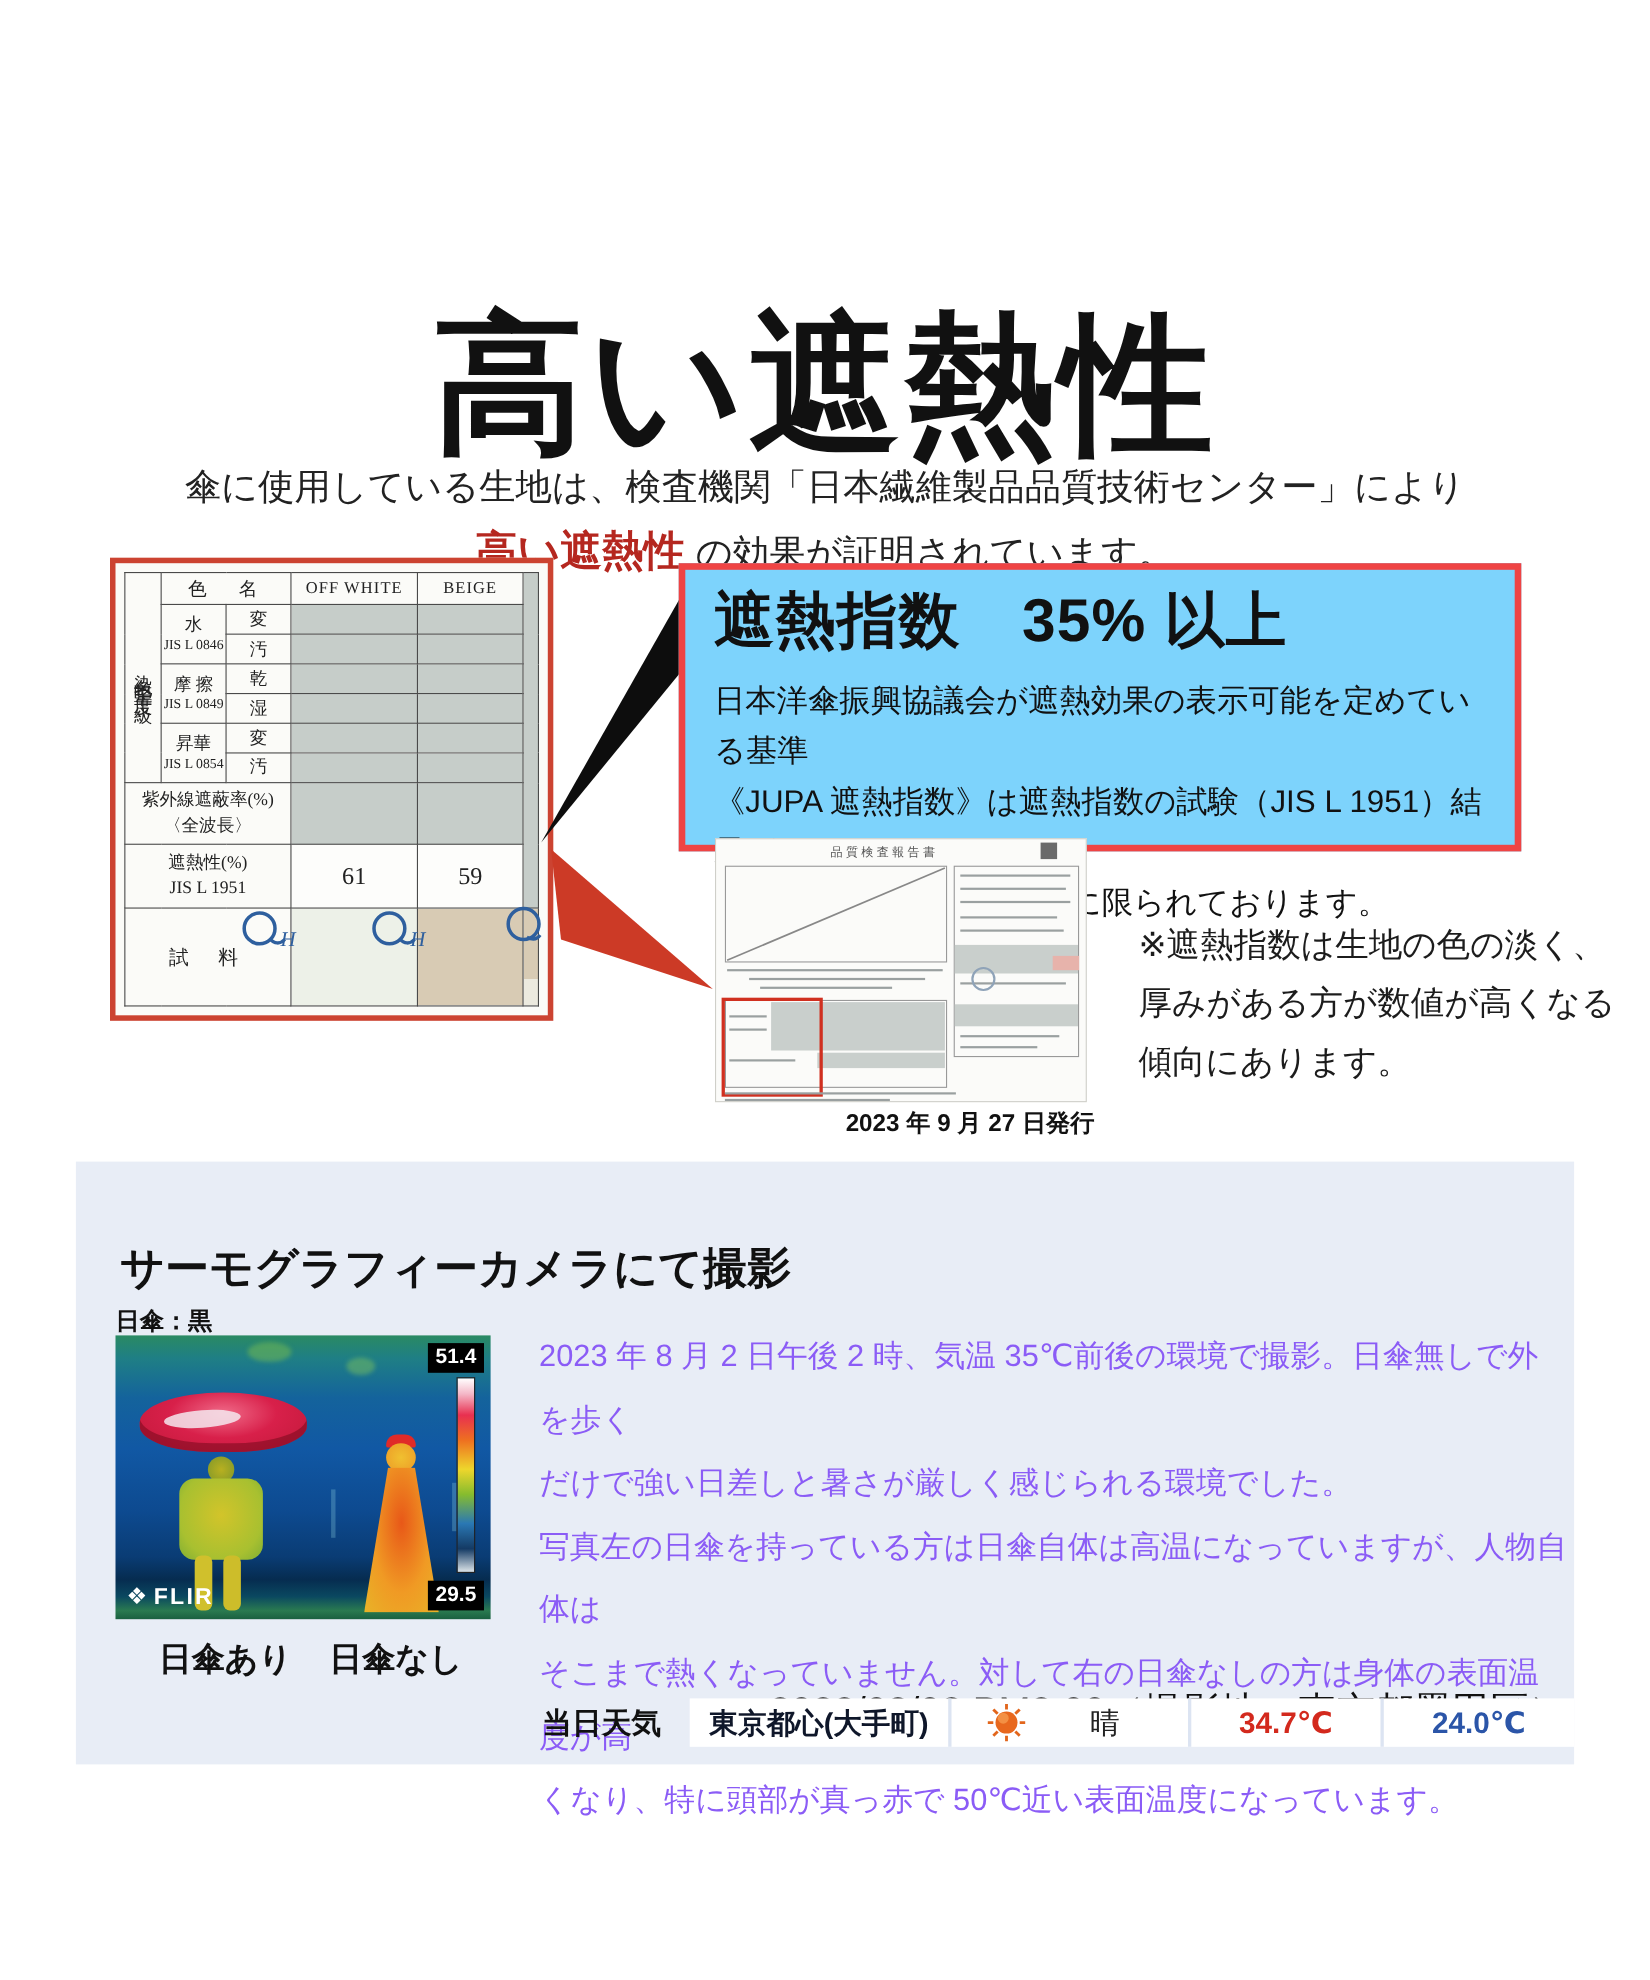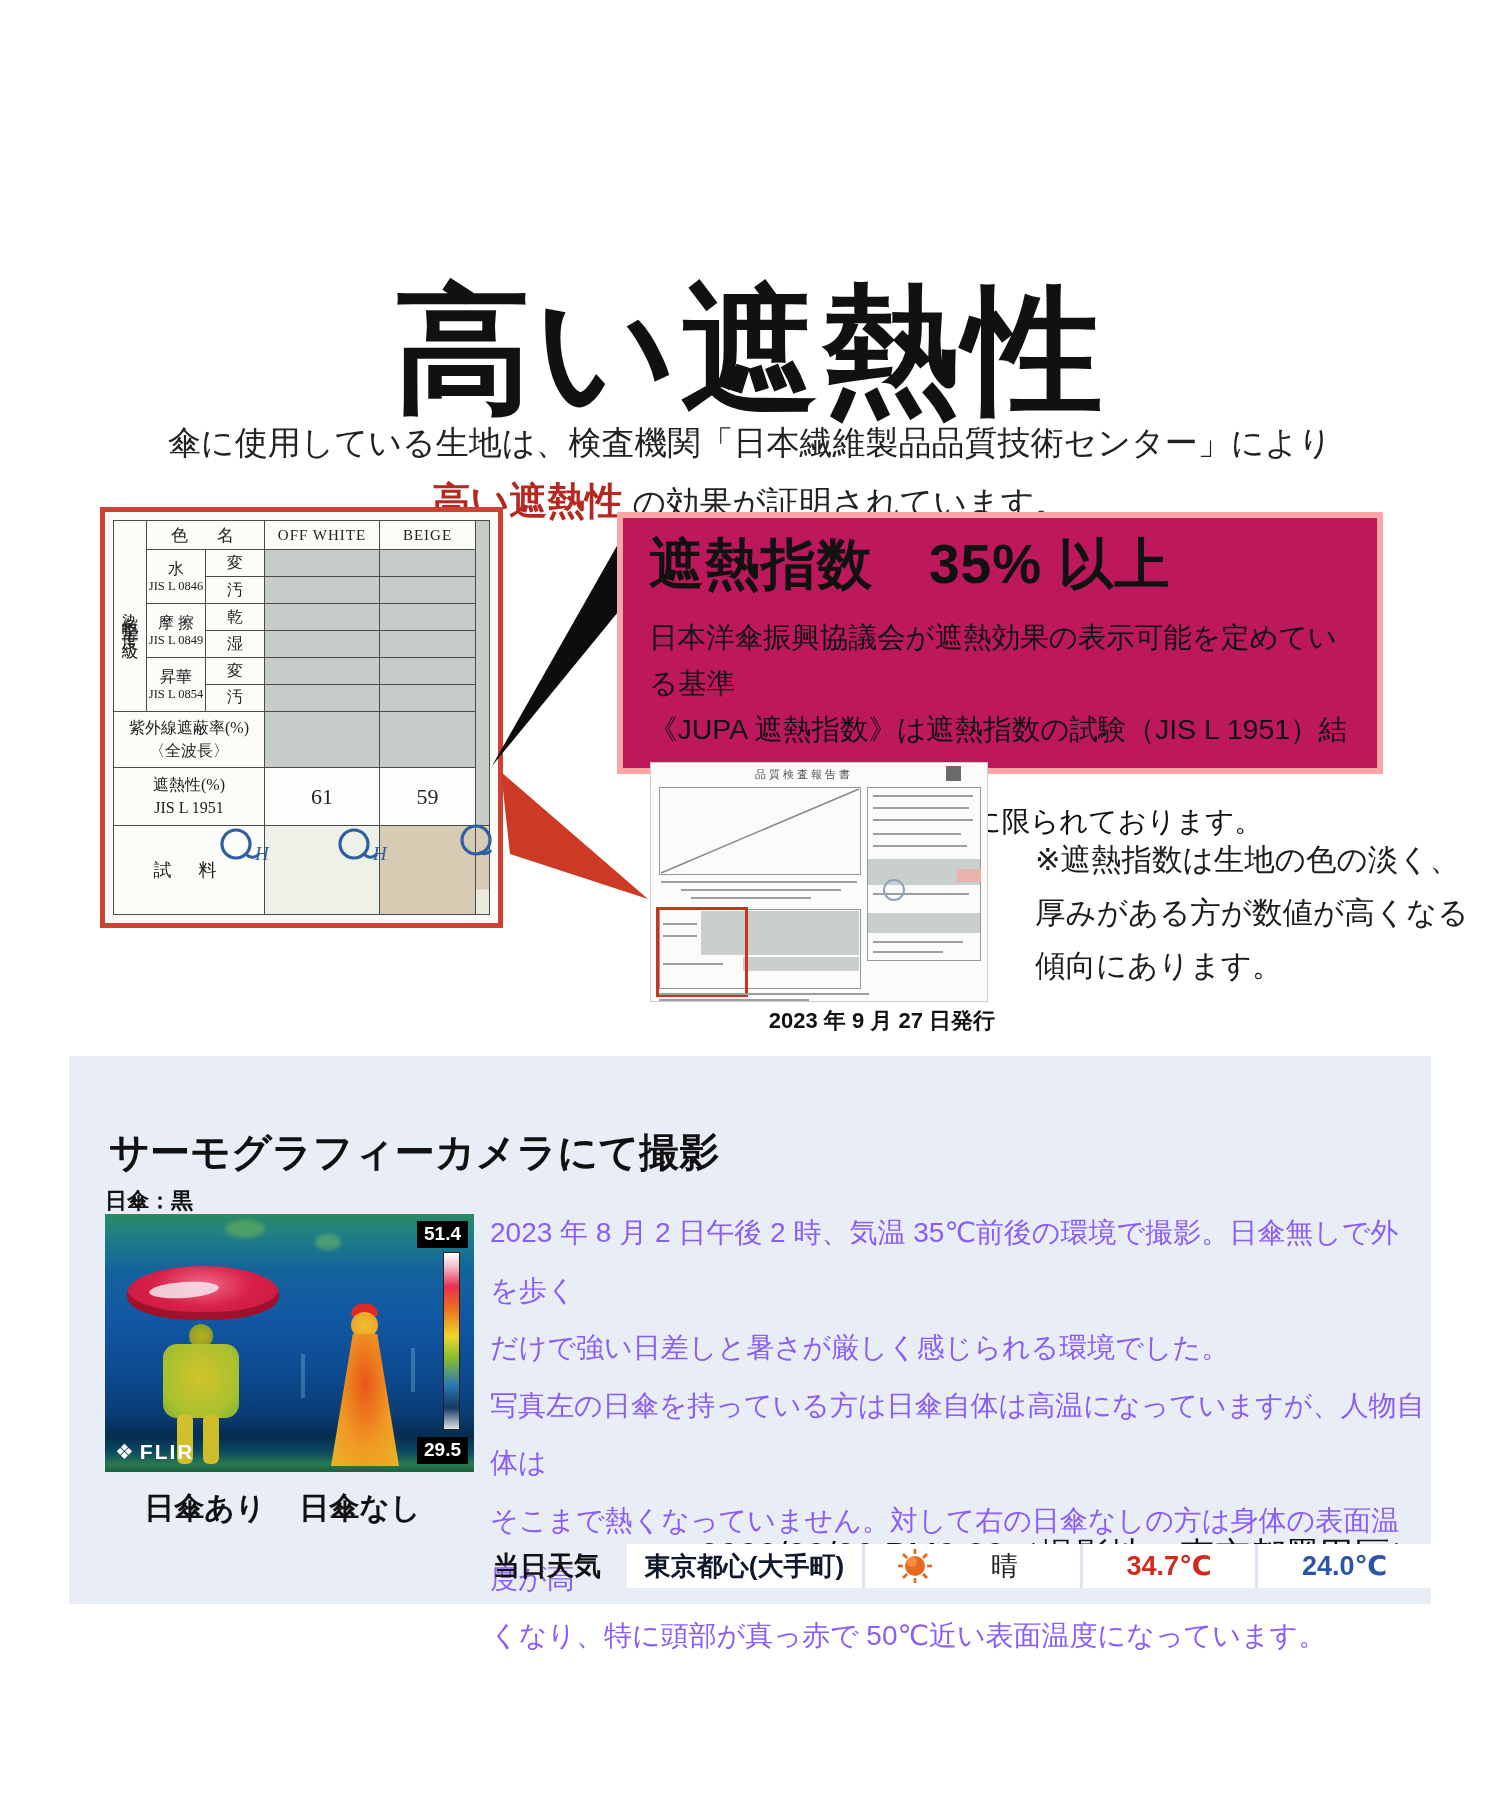--- a/index.html
+++ b/index.html
@@ -35,21 +35,21 @@
   .val{font-size:22px;background:#fdfdfb;}
   .uv{font-size:16px;line-height:1.4;}
   .sample-lbl{font-size:18px;letter-spacing:8px;font-family:Liberation Mono, monospace;}
   .swatch-ow{background:#edf1e8;}
   .swatch-bg{background:#d8cbb4;}
   .sliver-bg{background:linear-gradient(180deg,#d8cbb4 72%,#eceadf 72%);}
   .stamp{position:absolute;width:58px;height:42px;}
 
   
   .callout{position:absolute;left:617px;top:512px;width:766px;height:262px;box-sizing:border-box;
-           border:6px solid #fca5a5;background:#be185d;padding:8px 24px 0 26px;}
+           border:6px solid #ef4444;background:#7dd3fc;padding:8px 24px 0 26px;}
   .callout-h{font-size:55px;font-weight:800;color:#111;letter-spacing:1px;margin:2px 0 12px 0;}
   .callout-line{font-size:28.5px;line-height:46px;color:#111;font-weight:500;}
 
   .wedge{position:absolute;pointer-events:none;}
 
   
   .report{position:absolute;left:650px;top:762px;width:338px;height:240px;background:#fbfbf9;
           border:1px solid #cfcfc9;box-sizing:border-box;overflow:hidden;}
   .report .rt{position:absolute;left:0;right:30px;top:4px;text-align:center;font-size:11px;
               letter-spacing:3px;color:#555;}
@@ -65,21 +65,21 @@
 
   
   .note{position:absolute;left:1035px;top:833px;font-size:30.5px;line-height:53px;color:#1c1c1c;}
 
   
   .panel{position:absolute;left:69px;top:1056px;width:1362px;height:548px;background:#e8edf6;}
   .panel-h{position:absolute;left:40px;top:36px;font-size:40px;font-weight:800;color:#111;}
   .img-label{position:absolute;left:36px;top:130px;font-size:22px;font-weight:700;color:#111;}
   .thermal{position:absolute;left:36px;top:158px;width:341px;height:258px;overflow:hidden;
            background:linear-gradient(180deg,#2a8a63 0%,#1f7f85 8%,#14639c 22%,#1158a4 40%,
-                      #0d4a90 62%,#0a3c74 78%,#062c50 86%,#0a4860 92%,#2a7a50 97%,#1a6040 100%);padding-left:28px;}
+                      #0d4a90 62%,#0a3c74 78%,#062c50 86%,#0a4860 92%,#2a7a50 97%,#1a6040 100%);}
   .blob{position:absolute;border-radius:50%;filter:blur(2px);}
   .tbox{position:absolute;background:#000;color:#fff;font-size:19px;font-weight:600;
         padding:2px 7px;line-height:1.2;}
   .scalebar{position:absolute;right:14px;top:38px;width:15px;height:176px;border:1px solid #222;
     background:linear-gradient(180deg,#ffffff 0%,#f4b8c8 8%,#e83050 19%,#ee7020 32%,#eed62c 47%,
                #86bc2e 60%,#2a78b4 75%,#143a64 88%,#dce4e8 100%);}
   .flir{position:absolute;left:10px;bottom:8px;color:#fff;font-weight:800;font-size:21px;
         letter-spacing:2px;display:flex;align-items:center;gap:4px;}
   .umbrella{position:absolute;left:22px;top:52px;width:152px;height:54px;
             background:radial-gradient(ellipse at 50% 35%,#f06a88 0%,#d8204a 45%,#c01838 100%);

